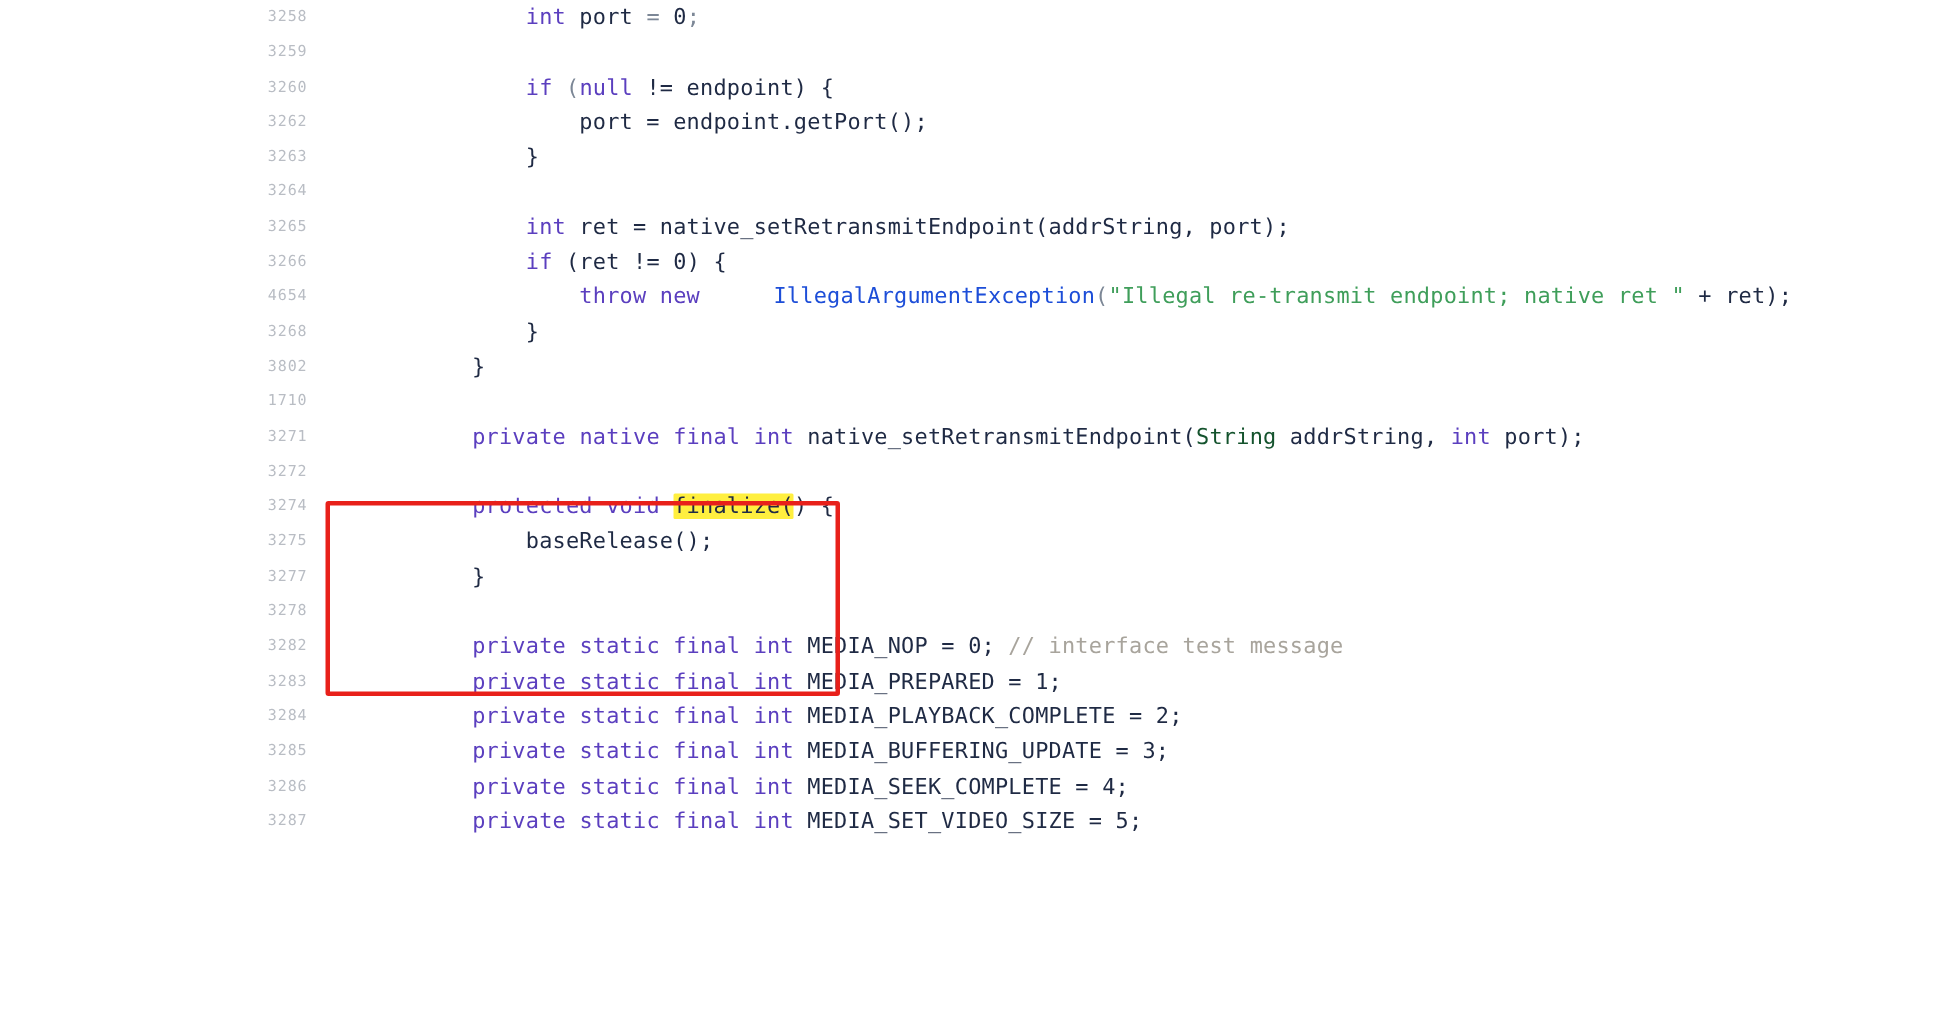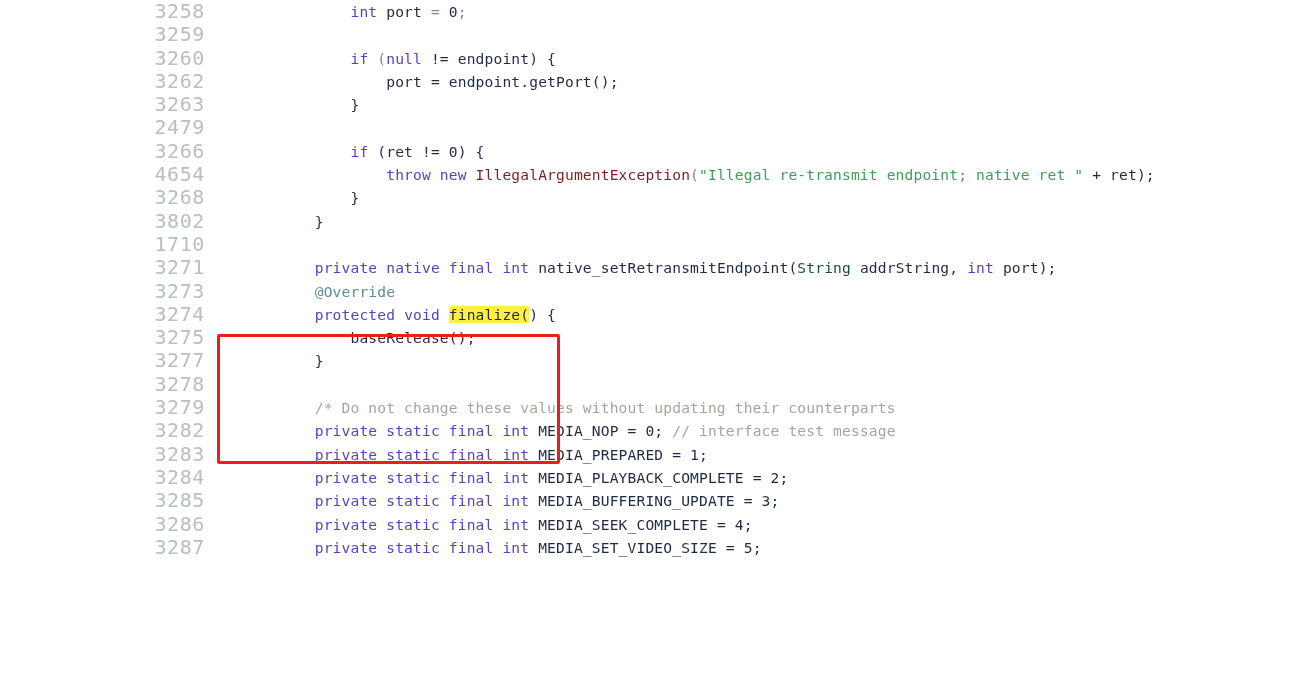--- a/index.html
+++ b/index.html
@@ -35,21 +35,21 @@
 
   .gutter-cell {
     width: 205px;
     min-width: 205px;
     max-width: 205px;
     text-align: right;
     padding: 0 14px 0 0;
     vertical-align: middle;
     color: #b9bdc4;
     font-family: "DejaVu Sans Mono", "Liberation Mono", monospace;
-    font-size: 20px;
+    font-size: 10px;
     line-height: 23.3px;
     letter-spacing: 0.6px;
     user-select: none;
     white-space: nowrap;
   }
 
   .code-cell {
     padding: 0 17px 0 60px;
     vertical-align: middle;
     font-family: "DejaVu Sans Mono", "Liberation Mono", monospace;
@@ -57,21 +57,21 @@
     line-height: 23.3px;
     color: #24292e;
     white-space: pre;
     letter-spacing: 0.15px;
   }
 
   
   .tok-plain    { color: #1f2a44; }
   .tok-kw       { color: #5b3fbf; }
   .tok-type     { color: #14532d; }
-  .tok-cls      { color: #7f1d1d; }
+  .tok-cls      { color: #1d4ed8; margin-left: 40px; }
   .tok-str      { color: #3f9e5a; }
   .tok-num      { color: #1f2a44; }
   .tok-comment  { color: #a8a49c; }
   .tok-anno     { color: #5f8f92; }
   .tok-punct    { color: #7c8796; }
 
   .hl-yellow {
     background: #ffef3f;
     border-radius: 1px;
   }
@@ -114,22 +114,26 @@
         </tr>
         <tr class="code-row">
           <td class="gutter-cell">3262</td>
           <td class="code-cell"><span class="tok-plain">            port = endpoint.getPort();</span></td>
         </tr>
         <tr class="code-row">
           <td class="gutter-cell">3263</td>
           <td class="code-cell"><span class="tok-plain">        }</span></td>
         </tr>
         <tr class="code-row">
-          <td class="gutter-cell">2479</td>
-          <td class="code-cell">&nbsp;</td>
+          <td class="gutter-cell">3264</td>
+          <td class="code-cell">&nbsp;</td>
+        </tr>
+        <tr class="code-row">
+          <td class="gutter-cell">3265</td>
+          <td class="code-cell"><span class="tok-plain">        </span><span class="tok-kw">int</span><span class="tok-plain"> ret = native_setRetransmitEndpoint(addrString, port);</span></td>
         </tr>
         <tr class="code-row">
           <td class="gutter-cell">3266</td>
           <td class="code-cell"><span class="tok-plain">        </span><span class="tok-kw">if</span><span class="tok-plain"> (ret != </span><span class="tok-num">0</span><span class="tok-plain">) {</span></td>
         </tr>
         <tr class="code-row">
           <td class="gutter-cell">4654</td>
           <td class="code-cell"><span class="tok-plain">            </span><span class="tok-kw">throw</span><span class="tok-plain"> </span><span class="tok-kw">new</span><span class="tok-plain"> </span><span class="tok-cls">IllegalArgumentException</span><span class="tok-punct">(</span><span class="tok-str">"Illegal re-transmit endpoint; native ret "</span><span class="tok-plain"> + ret);</span></td>
         </tr>
         <tr class="code-row">
@@ -142,42 +146,38 @@
         </tr>
         <tr class="code-row">
           <td class="gutter-cell">1710</td>
           <td class="code-cell">&nbsp;</td>
         </tr>
         <tr class="code-row">
           <td class="gutter-cell">3271</td>
           <td class="code-cell"><span class="tok-plain">    </span><span class="tok-kw">private</span><span class="tok-plain"> </span><span class="tok-kw">native</span><span class="tok-plain"> </span><span class="tok-kw">final</span><span class="tok-plain"> </span><span class="tok-kw">int</span><span class="tok-plain"> native_setRetransmitEndpoint(</span><span class="tok-type">String</span><span class="tok-plain"> addrString, </span><span class="tok-kw">int</span><span class="tok-plain"> port);</span></td>
         </tr>
         <tr class="code-row">
-          <td class="gutter-cell">3273</td>
-          <td class="code-cell"><span class="tok-plain">    </span><span class="tok-anno">@Override</span></td>
+          <td class="gutter-cell">3272</td>
+          <td class="code-cell">&nbsp;</td>
         </tr>
         <tr class="code-row">
           <td class="gutter-cell">3274</td>
           <td class="code-cell"><span class="tok-plain">    </span><span class="tok-kw">protected</span><span class="tok-plain"> </span><span class="tok-kw">void</span><span class="tok-plain"> </span><span class="tok-plain hl-yellow">finalize(</span><span class="tok-plain">) {</span></td>
         </tr>
         <tr class="code-row">
           <td class="gutter-cell">3275</td>
           <td class="code-cell"><span class="tok-plain">        baseRelease();</span></td>
         </tr>
         <tr class="code-row">
           <td class="gutter-cell">3277</td>
           <td class="code-cell"><span class="tok-plain">    }</span></td>
         </tr>
         <tr class="code-row">
           <td class="gutter-cell">3278</td>
           <td class="code-cell">&nbsp;</td>
-        </tr>
-        <tr class="code-row">
-          <td class="gutter-cell">3279</td>
-          <td class="code-cell"><span class="tok-comment">    /* Do not change these values without updating their counterparts</span></td>
         </tr>
         <tr class="code-row">
           <td class="gutter-cell">3282</td>
           <td class="code-cell"><span class="tok-plain">    </span><span class="tok-kw">private</span><span class="tok-plain"> </span><span class="tok-kw">static</span><span class="tok-plain"> </span><span class="tok-kw">final</span><span class="tok-plain"> </span><span class="tok-kw">int</span><span class="tok-plain"> MEDIA_NOP = </span><span class="tok-num">0</span><span class="tok-plain">; </span><span class="tok-comment">// interface test message</span></td>
         </tr>
         <tr class="code-row">
           <td class="gutter-cell">3283</td>
           <td class="code-cell"><span class="tok-plain">    </span><span class="tok-kw">private</span><span class="tok-plain"> </span><span class="tok-kw">static</span><span class="tok-plain"> </span><span class="tok-kw">final</span><span class="tok-plain"> </span><span class="tok-kw">int</span><span class="tok-plain"> MEDIA_PREPARED = </span><span class="tok-num">1</span><span class="tok-plain">;</span></td>
         </tr>
         <tr class="code-row">

